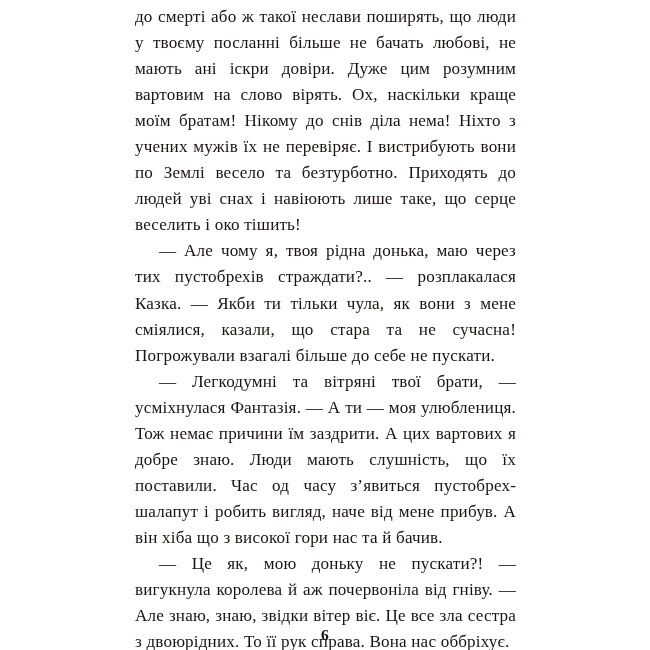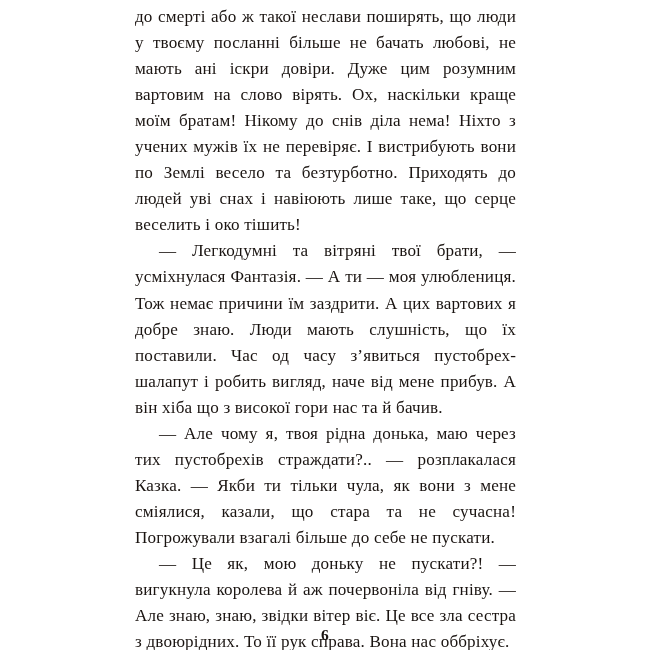--- a/index.html
+++ b/index.html
@@ -65,23 +65,23 @@
 </style>
 </head>
 <body>
 
 <div class="page">
 
   <div class="text-block">
 
     <p class="para continuation">до смерті або ж такої неслави поширять, що люди у твоєму посланні більше не бачать любові, не мають ані іскри довіри. Дуже цим розумним вартовим на слово вірять. Ох, наскільки краще моїм братам! Нікому до снів діла нема! Ніхто з учених мужів їх не перевіряє. І вистрибують вони по Землі весело та безтурботно. Приходять до людей уві снах і навіюють лише таке, що серце веселить і око тішить!</p>
 
+    <p class="para">— Але чому я, твоя рідна донька, маю через тих пустобрехів страждати?.. — розплакалася Казка. — Якби ти тільки чула, як вони з мене сміялися, казали, що стара та не сучасна! Погрожували взагалі більше до себе не пускати.</p>
+
     <p class="para">— Легкодумні та вітряні твої брати, — усміхнулася Фантазія. — А ти — моя улюблениця. Тож немає причини їм заздрити. А цих вартових я добре знаю. Люди мають слушність, що їх поставили. Час од часу з’явиться пустобрех-шалапут і робить вигляд, наче від мене прибув. А він хіба що з високої гори нас та й бачив.</p>
-
-    <p class="para">— Але чому я, твоя рідна донька, маю через тих пустобрехів страждати?.. — розплакалася Казка. — Якби ти тільки чула, як вони з мене сміялися, казали, що стара та не сучасна! Погрожували взагалі більше до себе не пускати.</p>
 
     <p class="para">— Це як, мою доньку не пускати?! — вигукнула королева й аж почервоніла від гніву. — Але знаю, знаю, звідки вітер віє. Це все зла сестра з двоюрідних. То її рук справа. Вона нас оббріхує.</p>
 
   </div>
 
   <div class="folio">6</div>
 
 </div>
 
 </body></html>

